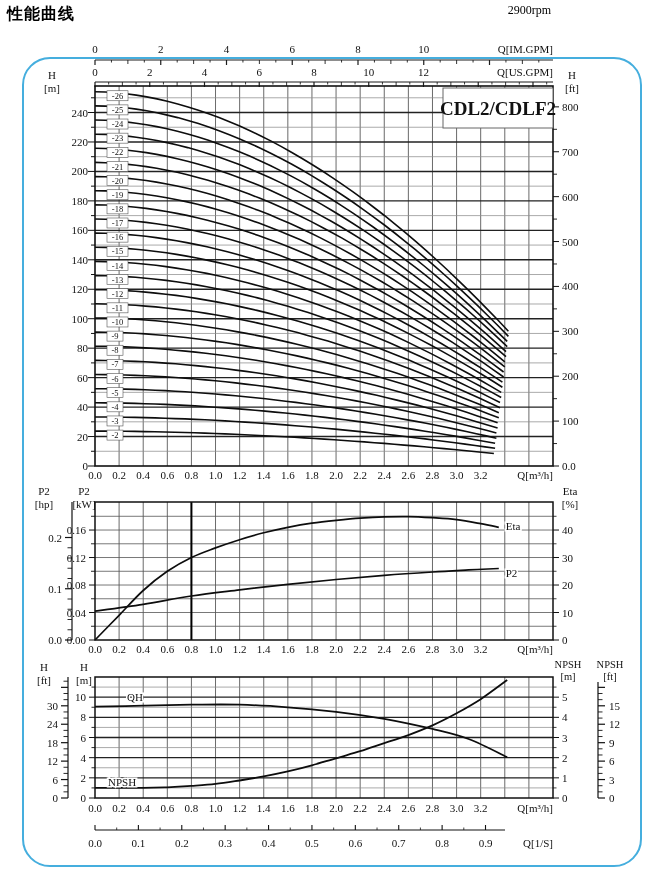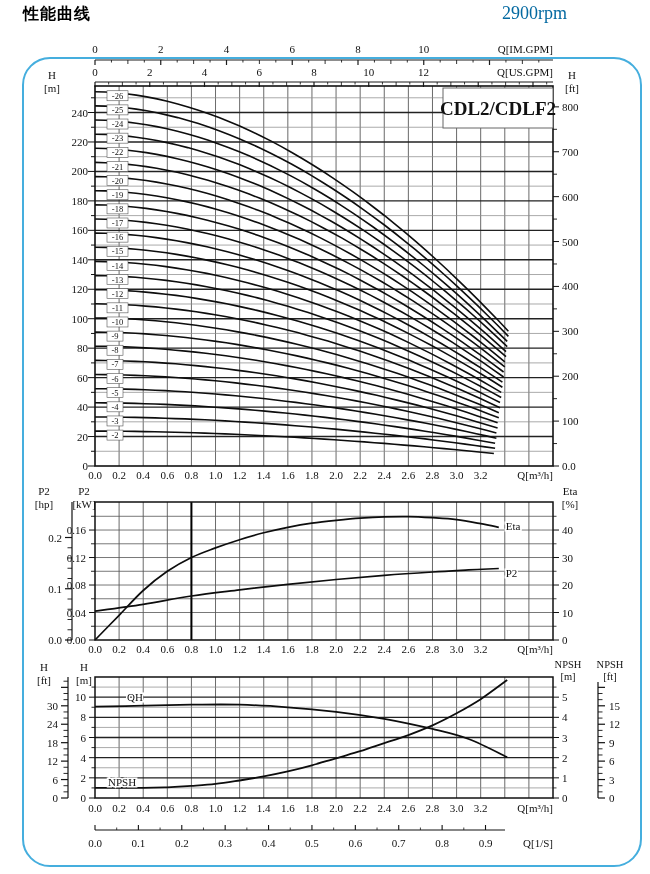--- a/index.html
+++ b/index.html
@@ -1,21 +1,21 @@
 <!DOCTYPE html>
 <html><head>
 <meta charset="utf-8">
 <style>
   html,body{margin:0;padding:0;background:#fff;}
   .page{position:relative;width:650px;height:874px;background:#fff;overflow:hidden;
         font-family:"Liberation Serif",serif;color:#111;}
-  .hdr{position:absolute;left:16px;top:0;width:560px;height:30px;}
+  .hdr{position:absolute;left:0;top:0;width:560px;height:30px;}
   .hdr-title{position:absolute;left:7px;top:4px;font-family:"Liberation Sans",sans-serif;
              font-weight:bold;font-size:16px;letter-spacing:1px;color:#000;}
-  .hdr-rpm{position:absolute;right:9px;top:3px;font-size:18px;color:#0369a1;}
+  .hdr-rpm{position:absolute;right:9px;top:3px;font-size:12px;color:#000000;}
   .frame{position:absolute;left:22px;top:57px;width:616px;height:806px;
          border:2px solid #45aede;border-radius:28px;background:#fff;}
   #chart{position:absolute;left:0;top:0;}
   svg text{font-family:"Liberation Serif",serif;fill:#111;}
 </style>
 </head>
 <body>
 
 <div class="page">
   <div class="hdr">

